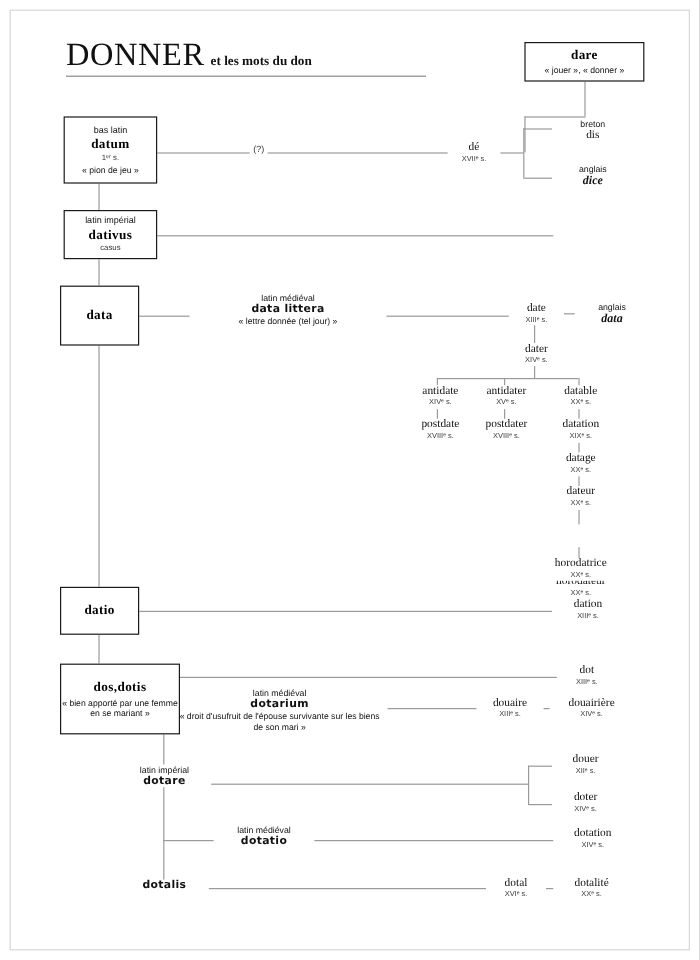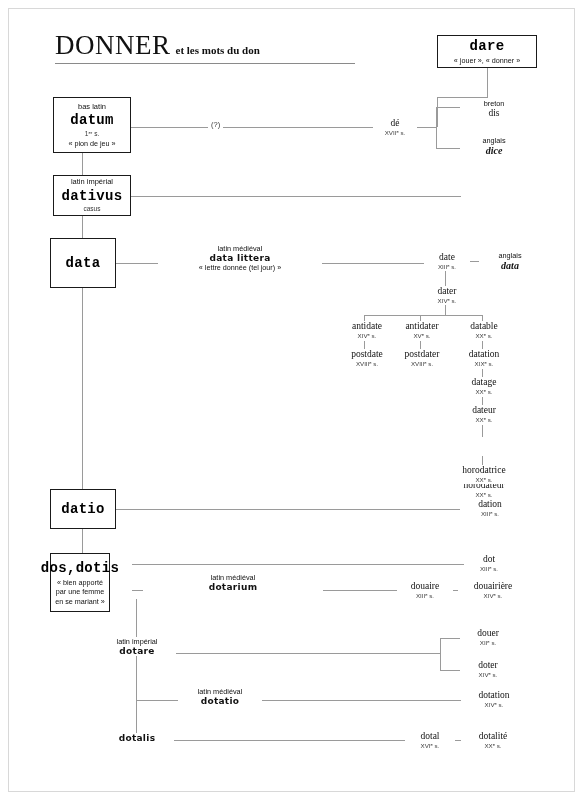--- a/index.html
+++ b/index.html
@@ -38,21 +38,21 @@
   .box{
     position:absolute;
     border:1.4px solid #1a1a1a;
     background:#fff;
     box-sizing:border-box;
     text-align:center;
     display:flex;flex-direction:column;justify-content:center;align-items:center;
     z-index:4;
   }
   .lat{font-size:7.5px;color:#111;line-height:1.25;}
-  .hw{font-family:Liberation Mono, monospace;font-weight:bold;font-size:14px;color:#000;letter-spacing:.3px;line-height:1.35;}
+  .hw{font-family:Liberation Serif, serif;font-weight:bold;font-size:11px;color:#000;letter-spacing:.3px;line-height:1.35;}
   .cent{font-size:6.5px;color:#333;line-height:1.3;}
   .gloss{font-size:7.2px;color:#111;line-height:1.28;}
 
   
   .node{
     position:absolute;text-align:center;z-index:3;
     background:#fff;padding:0 2px;
   }
   .node .w{
     font-family:"Liberation Serif",serif;
@@ -239,35 +239,36 @@
   </div>
 
   <div class="h" style="left:116px;top:509px;width:351px;"></div>
   <div class="node" style="left:460px;top:499px;width:56px;">
     <div class="w">dation</div>
     <div class="c">XIIIᵉ s.</div>
   </div>
 
   <div class="v" style="left:82px;top:529px;height:24px;"></div>
 
-  <div class="box" style="left:50px;top:553px;width:60px;height:59px;">
+  <div class="box" style="left:50px;top:553px;width:100px;height:59px;">
     <div class="hw">dos,dotis</div>
     <div class="gloss">« bien apporté par une femme en se mariant »</div>
   </div>
 
   <div class="h" style="left:132px;top:564px;width:338px;"></div>
   <div class="node" style="left:464px;top:554px;width:46px;">
     <div class="w">dot</div>
     <div class="c">XIIIᵉ s.</div>
   </div>
 
   <div class="h" style="left:132px;top:590px;width:38px;"></div>
   <div class="node" style="left:143px;top:573px;width:176px;">
     <div class="lbl">latin médiéval</div>
     <div class="w bold-sans">dotarium</div>
+    <div class="g">« droit d'usufruit de l'épouse survivante sur les biens de son mari »</div>
   </div>
 
   <div class="h" style="left:314px;top:590px;width:85px;"></div>
   <div class="node" style="left:397px;top:581px;width:52px;">
     <div class="w">douaire</div>
     <div class="c">XIIIᵉ s.</div>
   </div>
 
   <div class="h" style="left:447px;top:590px;width:13px;"></div>
   <div class="node" style="left:458px;top:581px;width:66px;">

